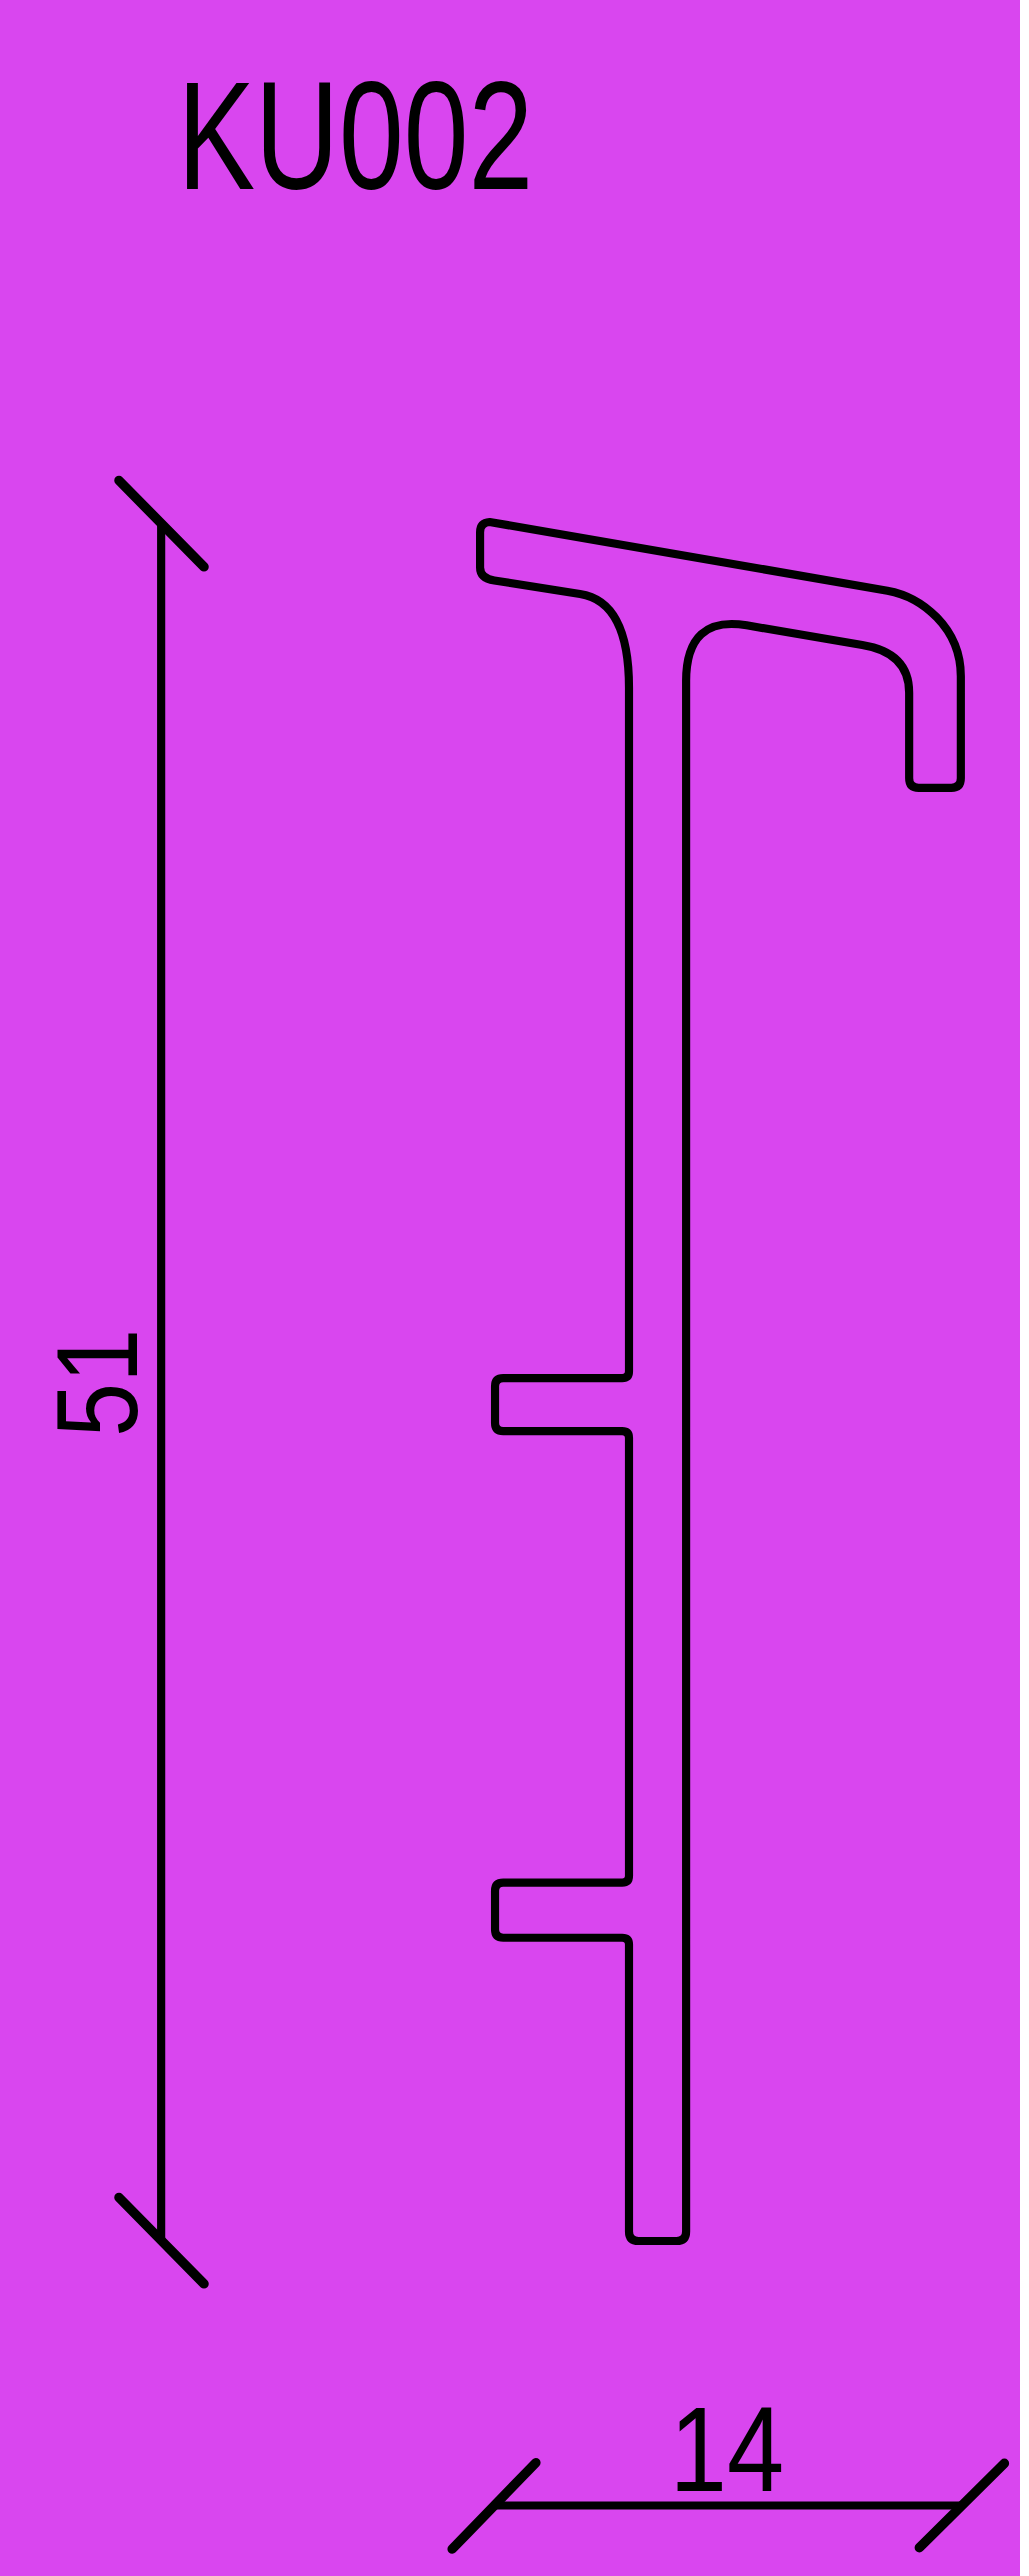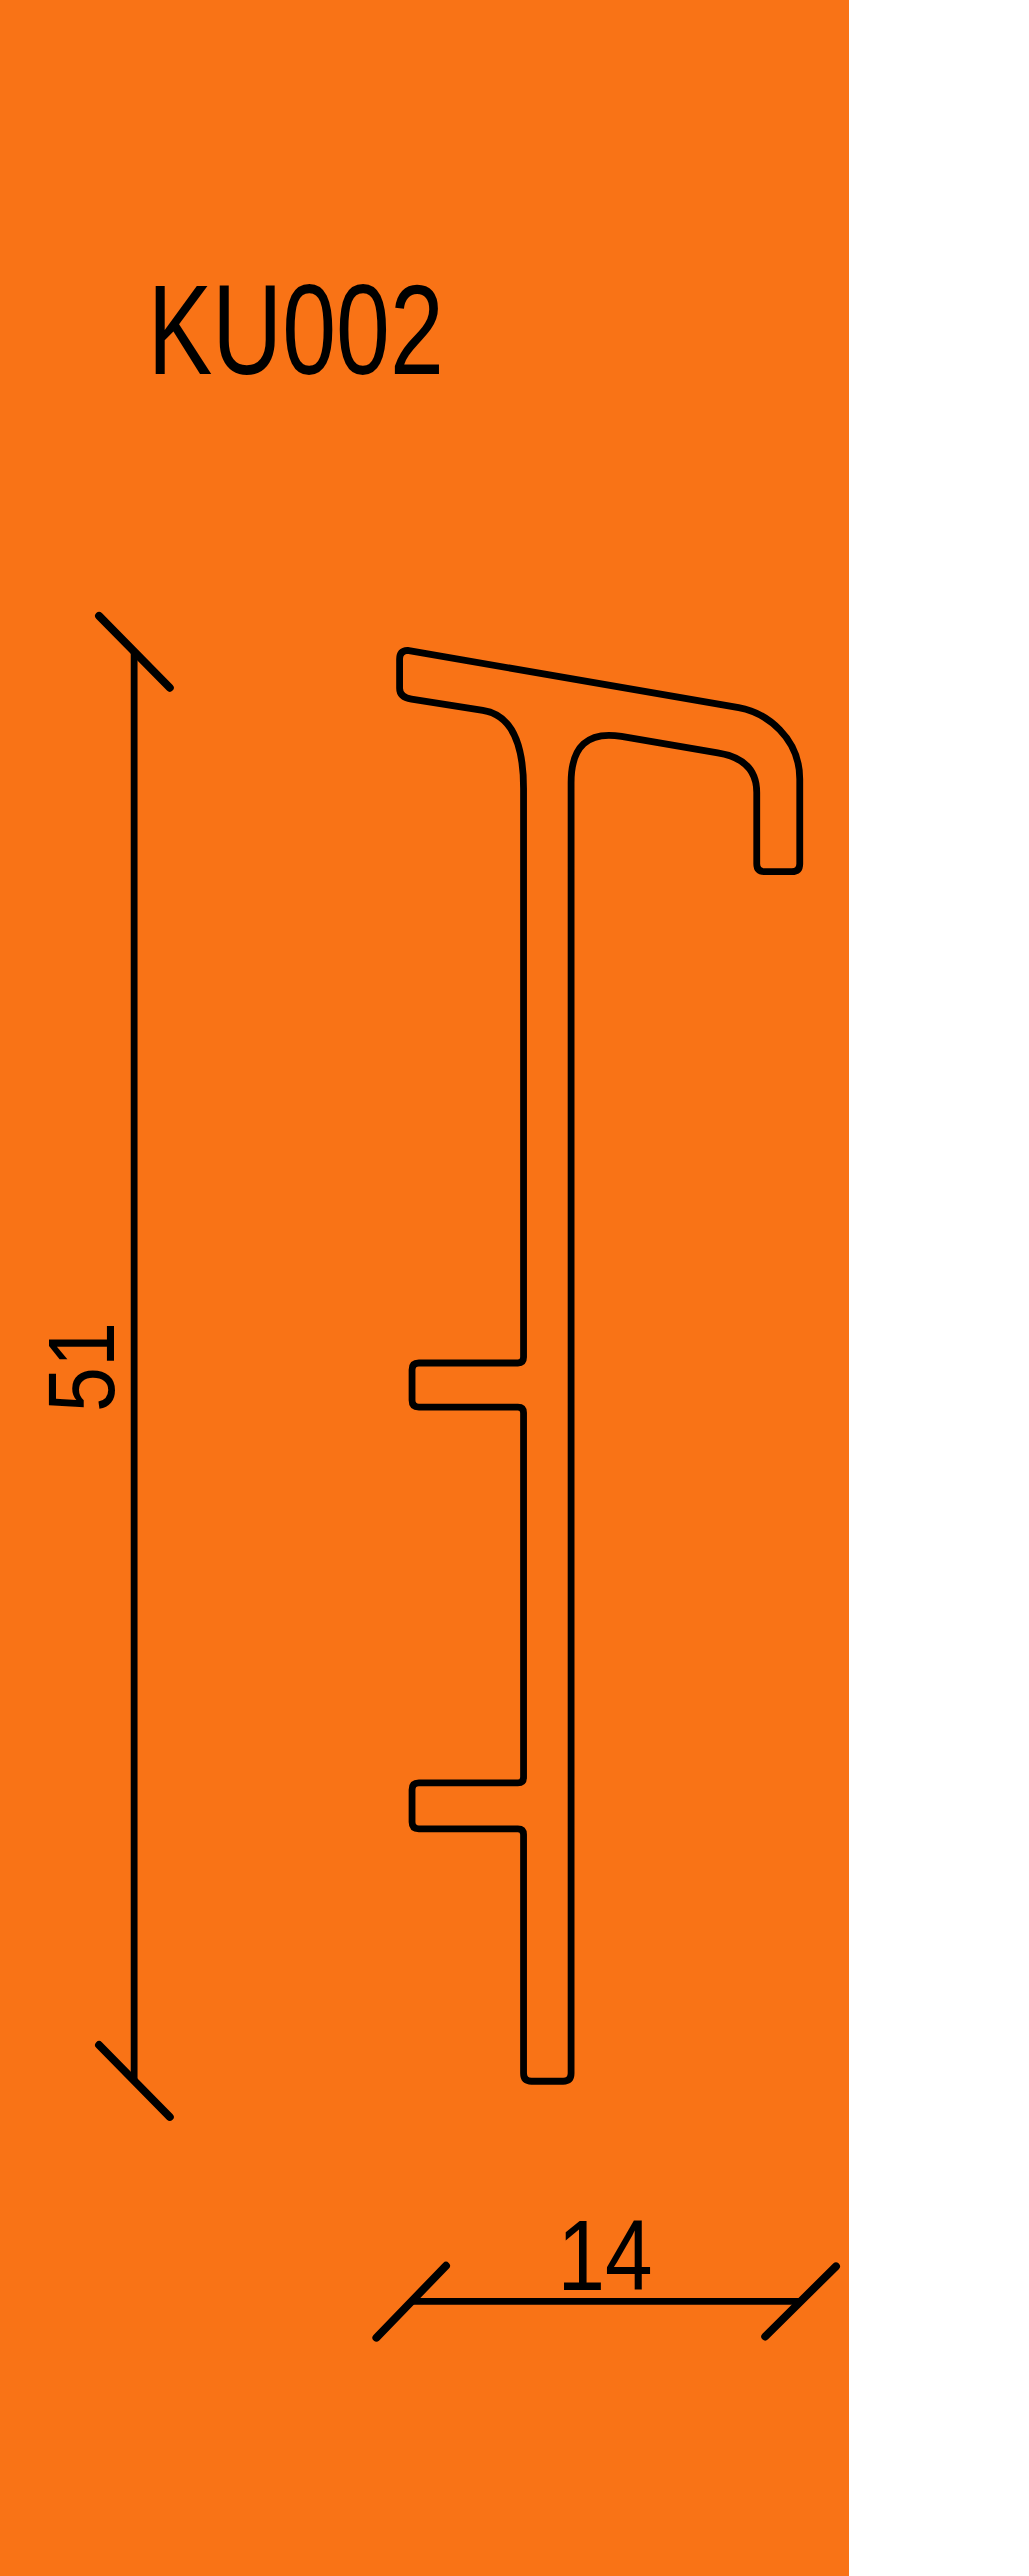--- a/index.html
+++ b/index.html
@@ -2,23 +2,23 @@
 <html style="font-size:11px"><head>
 <meta charset="utf-8">
 <style>
   html, body {
     margin: 0;
     padding: 0;
     background: #ffffff;
   }
   .page {
     position: relative;
-    width: 849px;
+    width: 1020px;
     height: 2576px;
-    background: #f97316;
+    background: #d946ef;
     overflow: hidden;
   }
   svg.drawing {
     position: absolute;
     left: 0;
     top: 0;
     width: 100%;
     height: 100%;
     display: block;
   }

